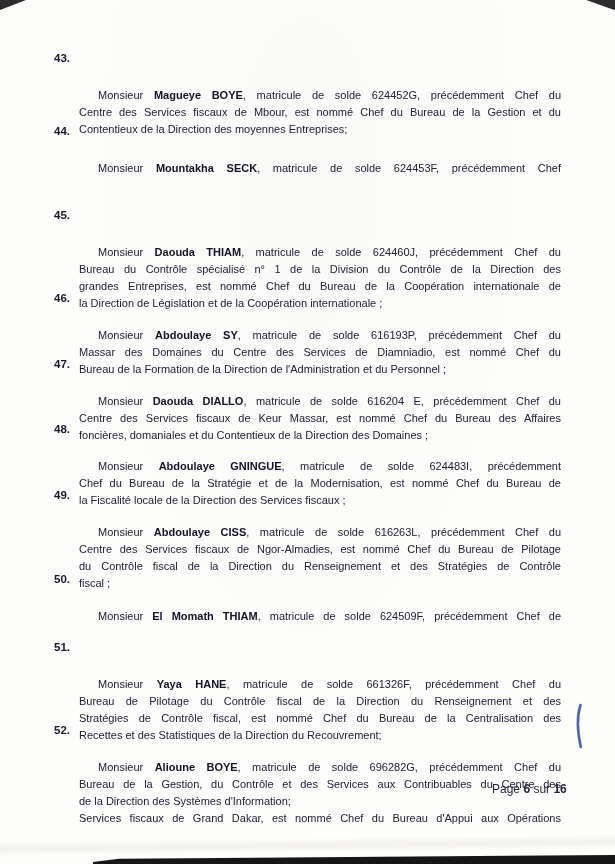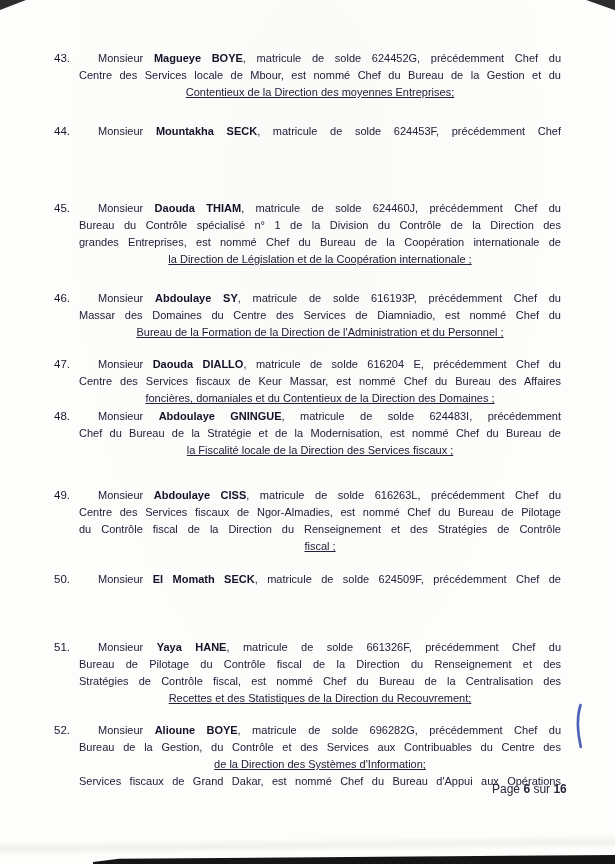--- a/index.html
+++ b/index.html
@@ -22,28 +22,28 @@
     width:482px;
     color:#21213a;
     font-size:11px;
     line-height:17px;
   }
   .num{
     position:absolute;
     left:-25px;
     top:0;
     width:26px;
-    font-weight:normal;
+    font-weight:bold;
     color:#17172e;
     font-size:11.5px;
   }
   .line{white-space:normal;}
   .jline{text-align:justify;text-align-last:justify;}
-  .lline{text-align:center;text-decoration:underline;}
-  .fline{text-indent:19px;}
+  .lline{text-align:left;}
+  .fline{text-indent:19px;margin-top:37px;}
   b.pname{font-weight:bold;color:#121228;}
   .footer{
     position:absolute;
     left:492px;top:782px;
     font-size:12px;
     color:#26263c;
     line-height:14px;
     text-align:center;
   }
   .footer b{font-weight:bold;}
@@ -77,31 +77,31 @@
 </head>
 <body>
 
 <div class="page">
 
   <div id="list">
   <div class="item" style="top: 50px;">
     <span class="num">43.</span>
     <div class="line jline fline"><span>Monsieur </span><b class="pname">Magueye BOYE</b><span>, matricule de solde 624452G, précédemment Chef du</span></div>
     <div class="lines">
-          <div class="line jline">Centre des Services locale de Mbour, est nommé Chef du Bureau de la Gestion et du</div>
+          <div class="line jline">Centre des Services fiscaux de Mbour, est nommé Chef du Bureau de la Gestion et du</div>
           <div class="line lline">Contentieux de la Direction des moyennes Entreprises;</div>
         </div>
   </div>
 
   <div class="item" style="top: 123px;">
     <span class="num">44.</span>
     <div class="line jline fline"><span>Monsieur </span><b class="pname">Mountakha SECK</b><span>, matricule de solde 624453F, précédemment Chef</span></div>
   </div>
 
-  <div class="item" style="top: 200px;">
+  <div class="item" style="top: 207px;">
     <span class="num">45.</span>
     <div class="line jline fline"><span>Monsieur </span><b class="pname">Daouda THIAM</b><span>, matricule de solde 624460J, précédemment Chef du</span></div>
     <div class="lines">
           <div class="line jline">Bureau du Contrôle spécialisé n° 1 de la Division du Contrôle de la Direction des</div>
           <div class="line jline">grandes Entreprises, est nommé Chef du Bureau de la Coopération internationale de</div>
           <div class="line lline">la Direction de Législation et de la Coopération internationale ;</div>
         </div>
   </div>
 
   <div class="item" style="top: 290px;">
@@ -115,42 +115,42 @@
 
   <div class="item" style="top: 356px;">
     <span class="num">47.</span>
     <div class="line jline fline"><span>Monsieur </span><b class="pname">Daouda DIALLO</b><span>, matricule de solde 616204 E, précédemment Chef du</span></div>
     <div class="lines">
           <div class="line jline">Centre des Services fiscaux de Keur Massar, est nommé Chef du Bureau des Affaires</div>
           <div class="line lline">foncières, domaniales et du Contentieux de la Direction des Domaines ;</div>
         </div>
   </div>
 
-  <div class="item" style="top: 408px;">
+  <div class="item" style="top: 421px;">
     <span class="num">48.</span>
     <div class="line jline fline"><span>Monsieur </span><b class="pname">Abdoulaye GNINGUE</b><span>, matricule de solde 624483I, précédemment</span></div>
     <div class="lines">
           <div class="line jline">Chef du Bureau de la Stratégie et de la Modernisation, est nommé Chef du Bureau de</div>
           <div class="line lline">la Fiscalité locale de la Direction des Services fiscaux ;</div>
         </div>
   </div>
 
   <div class="item" style="top: 487px;">
     <span class="num">49.</span>
     <div class="line jline fline"><span>Monsieur </span><b class="pname">Abdoulaye CISS</b><span>, matricule de solde 616263L, précédemment Chef du</span></div>
     <div class="lines">
           <div class="line jline">Centre des Services fiscaux de Ngor-Almadies, est nommé Chef du Bureau de Pilotage</div>
           <div class="line jline">du Contrôle fiscal de la Direction du Renseignement et des Stratégies de Contrôle</div>
           <div class="line lline">fiscal ;</div>
         </div>
   </div>
 
   <div class="item" style="top: 571px;">
     <span class="num">50.</span>
-    <div class="line jline fline"><span>Monsieur </span><b class="pname">El Momath SECK</b><span>, matricule de solde 624509F, précédemment Chef de</span></div>
+    <div class="line jline fline"><span>Monsieur </span><b class="pname">El Momath THIAM</b><span>, matricule de solde 624509F, précédemment Chef de</span></div>
     <div class="lines">
         </div>
   </div>
 
   <div class="item" style="top: 639px;">
     <span class="num">51.</span>
     <div class="line jline fline"><span>Monsieur </span><b class="pname">Yaya HANE</b><span>, matricule de solde 661326F, précédemment Chef du</span></div>
     <div class="lines">
           <div class="line jline">Bureau de Pilotage du Contrôle fiscal de la Direction du Renseignement et des</div>
           <div class="line jline">Stratégies de Contrôle fiscal, est nommé Chef du Bureau de la Centralisation des</div>

